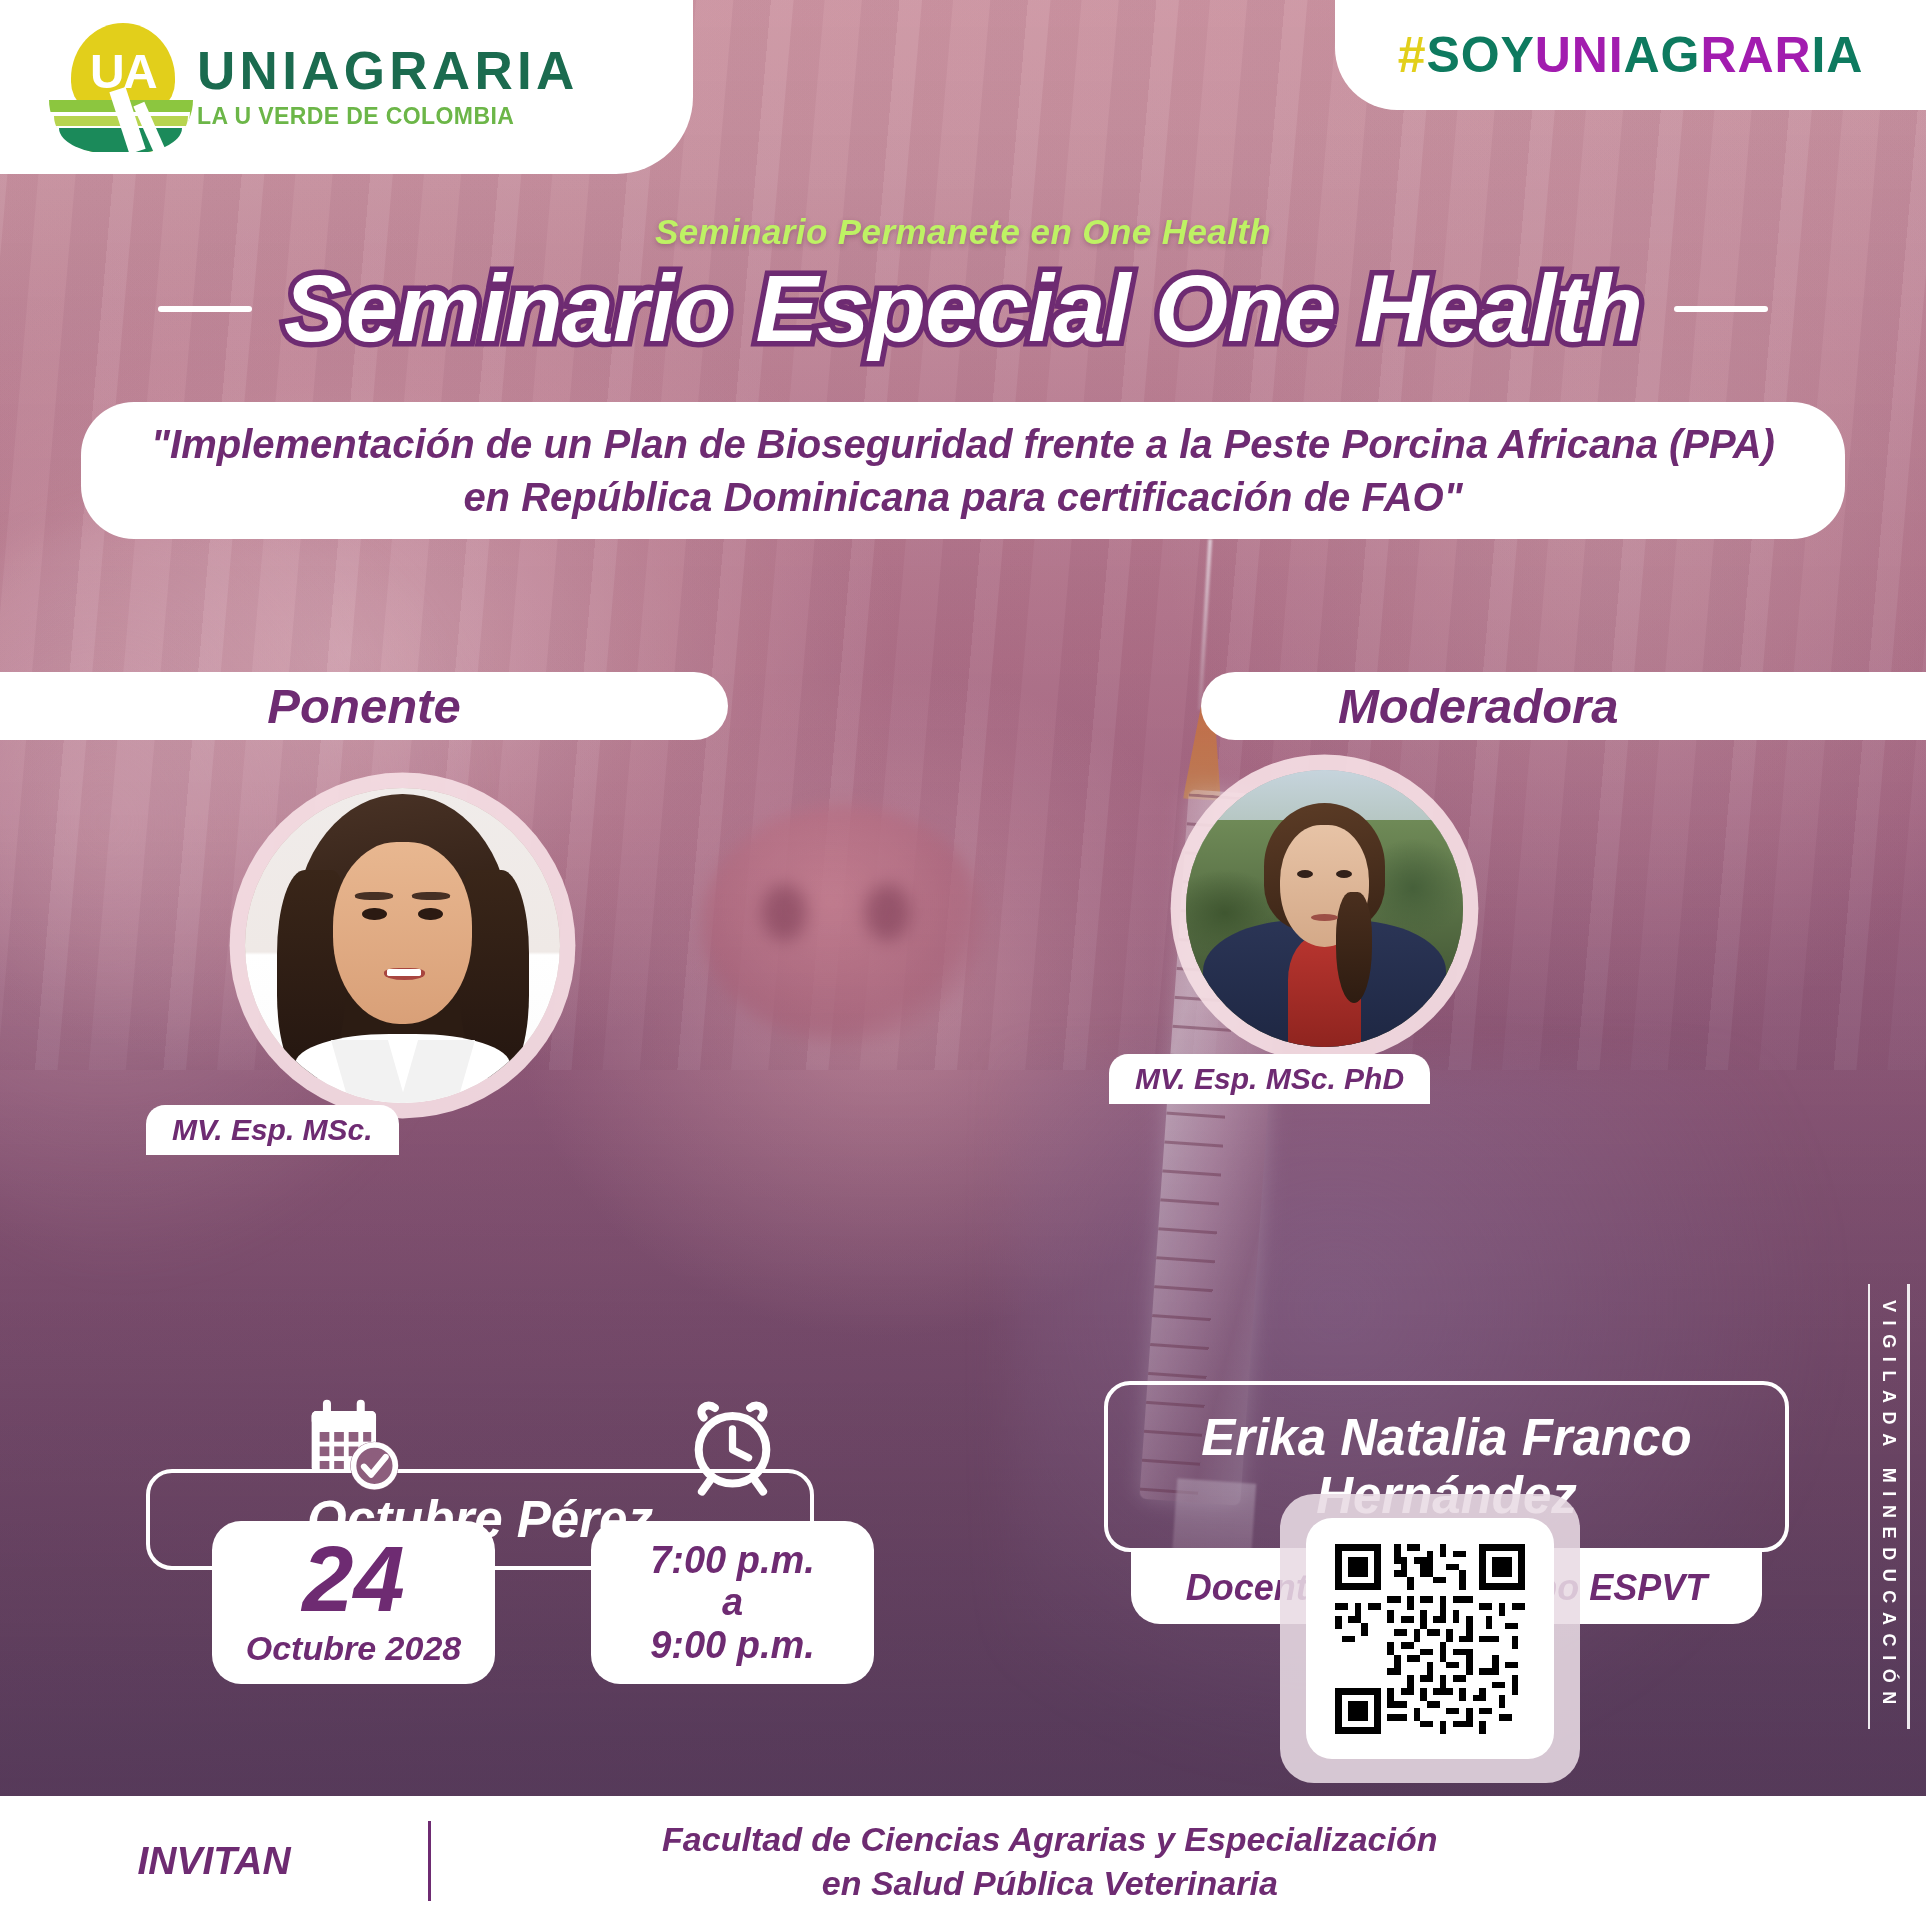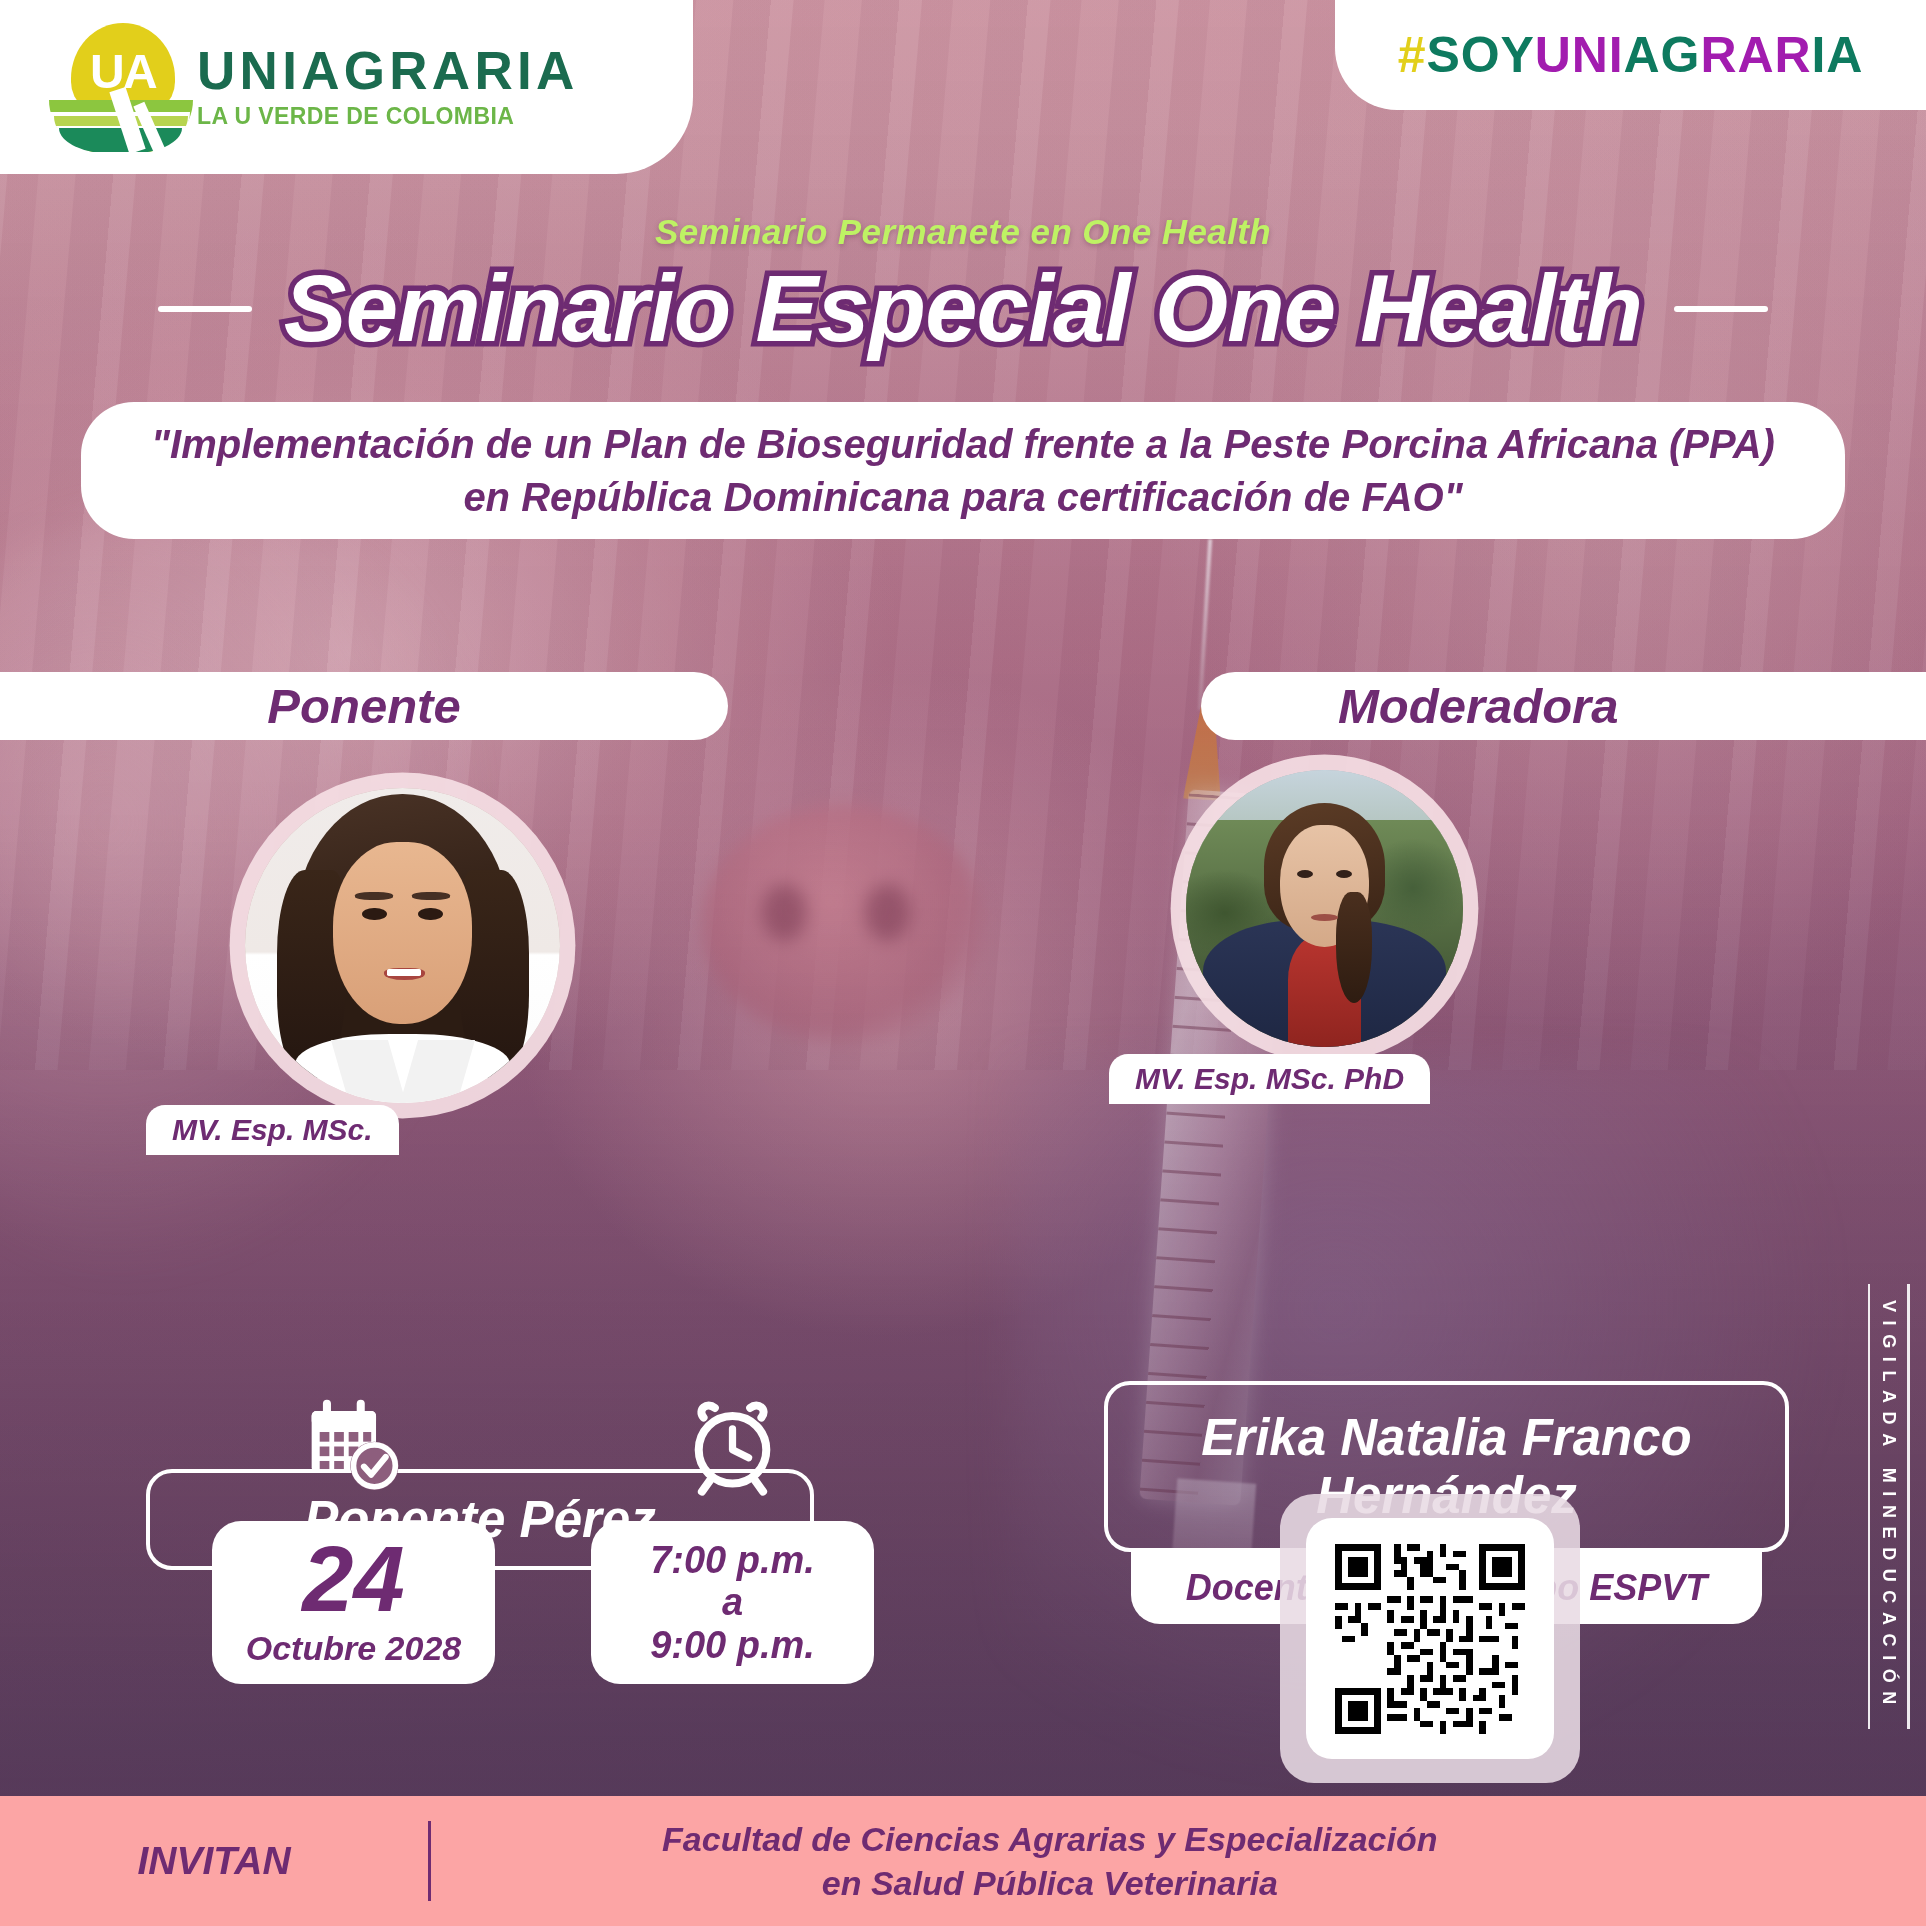--- a/index.html
+++ b/index.html
@@ -361,21 +361,21 @@
   .vig-l1 { left:10.3px; } .vig-l2 { left:50px; }
   .vig-text {
     writing-mode:vertical-rl; text-orientation:mixed;
     color:#fff; font-size:18px; font-weight:bold; letter-spacing:8.6px;
     white-space:nowrap;
   }
 
   
   .footer {
     position:absolute; left:0; bottom:0; width:1926px; height:130px;
-    background:#fca5a5; display:flex; align-items:center; z-index:20;
+    background:#ffffff; display:flex; align-items:center; z-index:20;
   }
   .foot-invitan {
     width:428px; text-align:center; color:#6e2b72;
     font-size:39px; font-weight:bold; font-style:italic;
   }
   .foot-div { width:2.6px; height:80px; background:#6e2b72; }
   .foot-fac {
     flex:1; text-align:center; color:#6e2b72;
     font-size:34px; font-weight:bold; font-style:italic; line-height:1.3;
     padding-right:257px;
@@ -462,21 +462,21 @@
           <div class="eye eyeL"></div>
             <div class="eye eyeR"></div>
           <div class="mouth"></div>
             <div class="teeth"></div>
           <div class="shirt"></div>
             <div class="collarL"></div>
             <div class="collarR"></div>
         </div>
       </div>
       <div class="deg-pill dp-l">MV.  Esp. MSc.</div>
-      <div class="name-frame nf-l">Ponente Pérez</div>
+      <div class="name-frame nf-l">Octubre Pérez</div>
     </div>
   </div>
 
   <div class="speaker sp-right">
     <div class="avatar-wrap">
       <div class="avatar av-r">
         <div class="face f2">
           <div class="sky"></div>
             <div class="trees"></div>
           <div class="jacket"></div>

